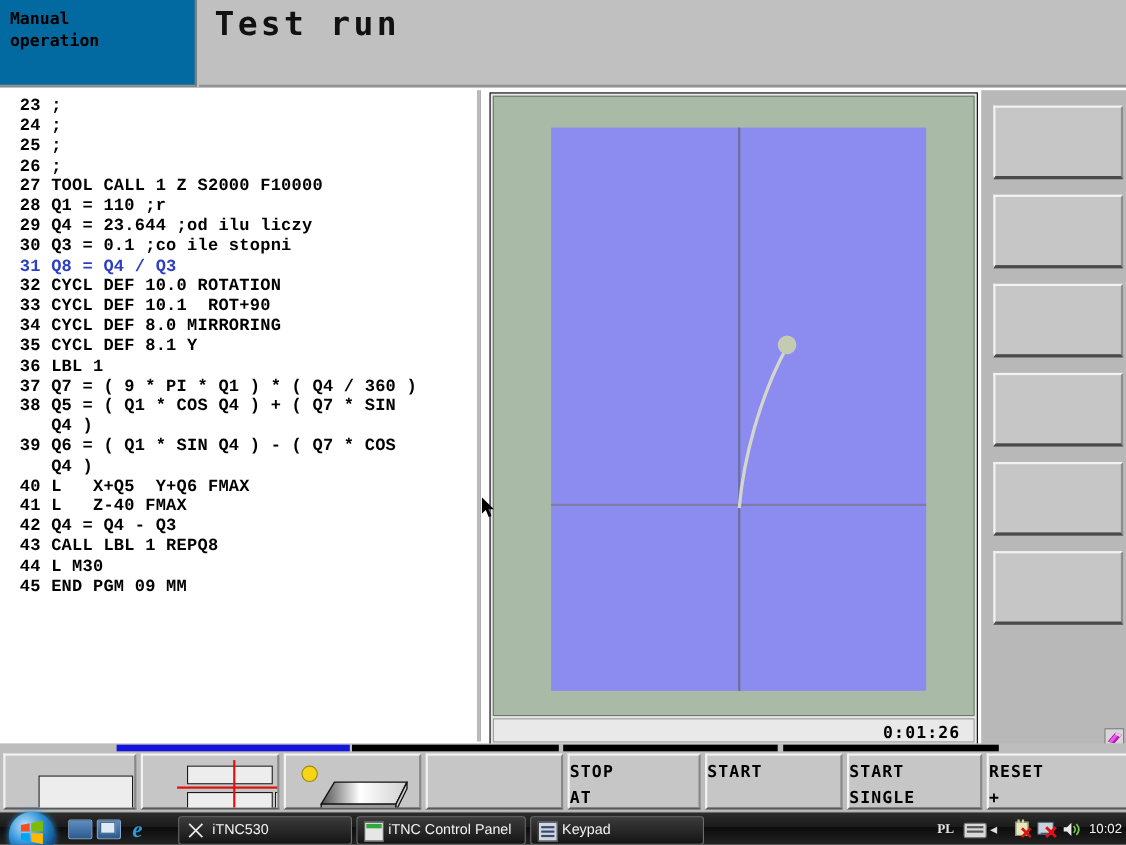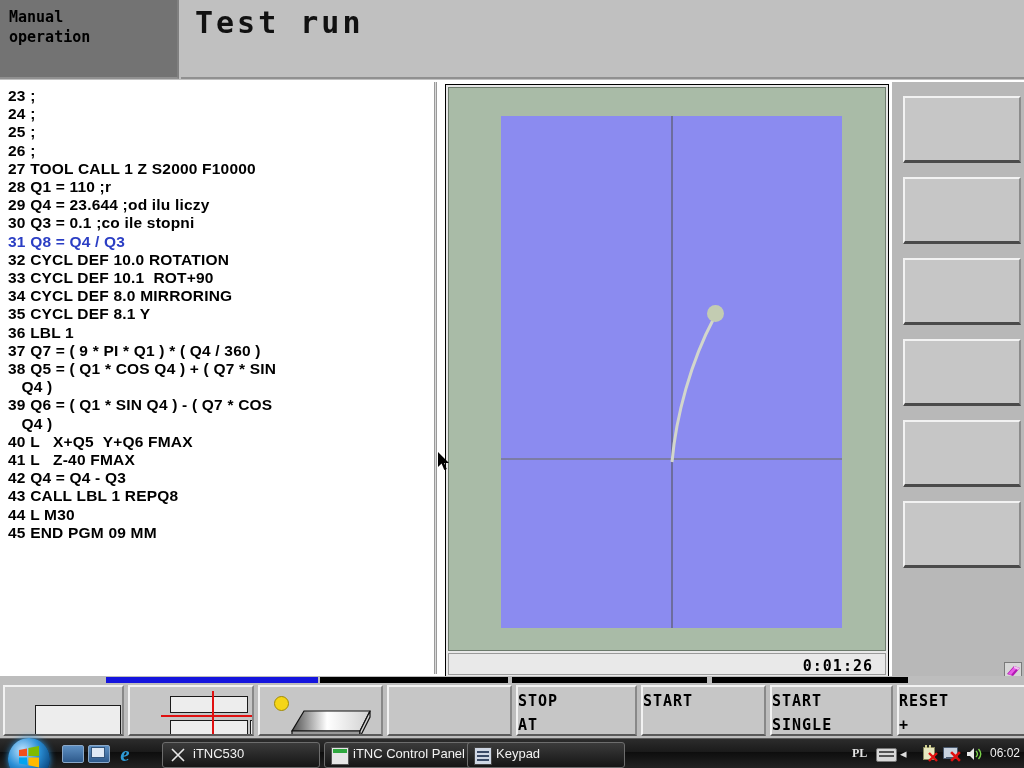--- a/index.html
+++ b/index.html
@@ -16,21 +16,21 @@
   }
 
   
   #header {
     position: absolute; left: 0; top: 0; width: 1024px; height: 80px;
     background: #c0c0c0;
     box-sizing: border-box;
   }
   #mode-box {
     position: absolute; left: 0; top: 0; width: 179px; height: 79px;
-    background: #737373;
+    background: #0369a1;
     border-right: 2px solid #808080;
     border-bottom: 2px solid #909090;
     box-sizing: border-box;
     padding: 7px 0 0 9px;
   }
   #mode-box .mline {
     font-family: "DejaVu Sans Mono", monospace;
     font-size: 15px; font-weight: bold; color: #000;
     line-height: 20px; letter-spacing: 0px;
     white-space: pre;
@@ -53,27 +53,28 @@
   
   #program-pane {
     position: absolute; left: 0; top: 82px; width: 437px; height: 592px;
     background: #ffffff;
     overflow: hidden;
   }
   #program-list {
     padding: 5px 0 0 8px;
   }
   .prg-line {
-    font-family: Liberation Sans, sans-serif;
+    font-family: Liberation Mono, monospace;
     font-size: 15.5px;
     font-weight: bold;
     color: #000000;
     line-height: 18.2px;
     white-space: pre;
     letter-spacing: 0.2px;
+    margin-left: 10px;
   }
   .prg-line.hl { color: #2b3ec4; }
   .prg-line.cont { padding-left: 0; }
 
   
   #prg-divider {
     position: absolute; left: 434px; top: 82px; width: 3px; height: 592px;
     background: #d8d8d8;
     border-left: 1px solid #9a9a9a;
     border-right: 1px solid #9a9a9a;
@@ -404,21 +405,21 @@
         background:linear-gradient(to bottom,#3b3b3b,#151515);
         border:1px solid #6d6d6d;border-radius:3px;">
       <div style="position:absolute;left:6px;top:4px;width:16px;height:16px;background:#e6e6e6;border:1px solid #555;">
         <div style="position:absolute;left:1px;top:1px;width:14px;height:4px;background:#2fa83f;"></div>
       </div>
       <span style="
         position:absolute;left:28px;top:3px;font-family:'Liberation Sans',sans-serif;font-size:13px;color:#f2f2f2;white-space:nowrap;">iTNC Control Panel</span>
     </div>
 
     <div style="
-        position:absolute;left:467px;top:3px;width:156px;height:24px;
+        position:absolute;left:482px;top:3px;width:156px;height:24px;
         background:linear-gradient(to bottom,#3b3b3b,#151515);
         border:1px solid #6d6d6d;border-radius:3px;">
       <div style="position:absolute;left:6px;top:4px;width:16px;height:16px;background:#cfd7e4;border:1px solid #444;">
         <div style="position:absolute;left:2px;top:3px;width:12px;height:2px;background:#3a4a66;"></div>
         <div style="position:absolute;left:2px;top:7px;width:12px;height:2px;background:#3a4a66;"></div>
         <div style="position:absolute;left:2px;top:11px;width:12px;height:2px;background:#3a4a66;"></div>
       </div>
       <span style="
         position:absolute;left:28px;top:3px;font-family:'Liberation Sans',sans-serif;font-size:13px;color:#f2f2f2;">Keypad</span>
     </div>
@@ -454,20 +455,20 @@
 
     <div style="position:absolute;left:966px;top:7px;width:18px;height:16px;">
       <svg width="18" height="16" viewBox="0 0 18 16">
         <polygon points="1,6 4,6 8,2 8,14 4,10 1,10" fill="#e9e9e9"></polygon>
         <path d="M10,5 Q13,8 10,11" stroke="#7ad24a" stroke-width="1.4" fill="none"></path>
         <path d="M12.5,3 Q17,8 12.5,13" stroke="#7ad24a" stroke-width="1.4" fill="none"></path>
       </svg>
     </div>
 
     <span style="
-      position:absolute;left:990px;top:7px;font-family:'Liberation Sans',sans-serif;font-size:12px;color:#f0f0f0;">06:02</span>
+      position:absolute;left:990px;top:7px;font-family:'Liberation Sans',sans-serif;font-size:12px;color:#f0f0f0;">10:02</span>
   </div>
 
   <svg style="position:absolute;left:438px;top:452px;" width="14" height="20" viewBox="0 0 14 20">
     <polygon points="0,0 0,15 3.6,11.6 6.3,18 8.8,17 6.1,10.9 11,10.9" fill="#000000"></polygon>
   </svg>
 
 </div>
 
 </body></html>

